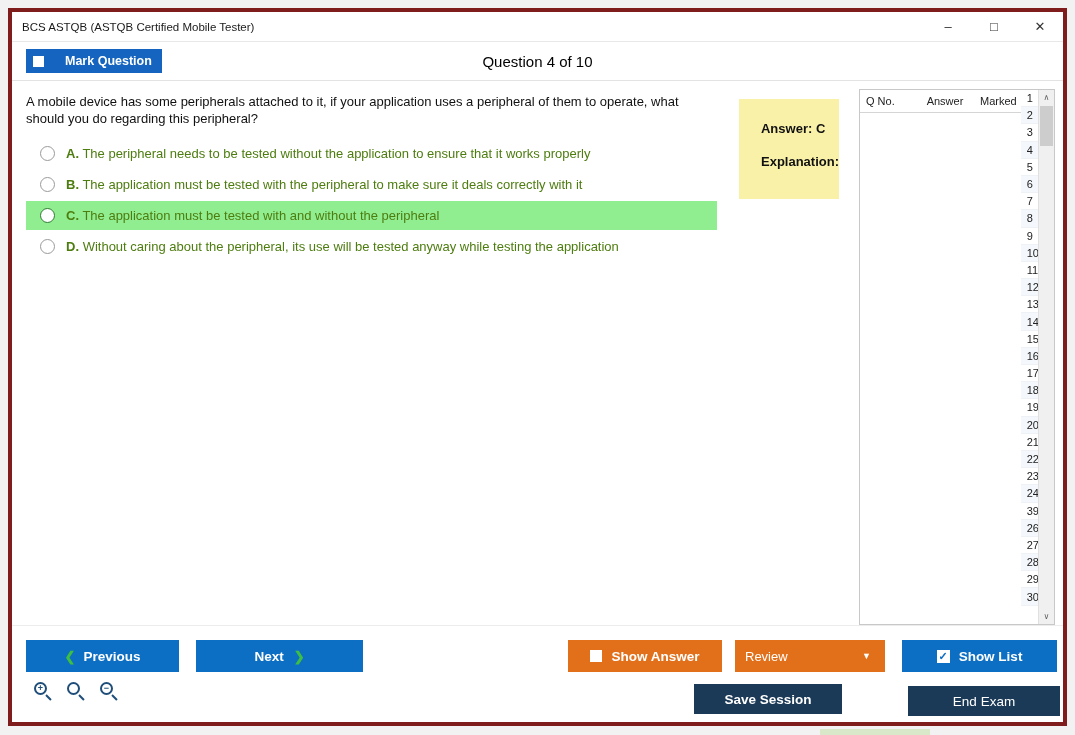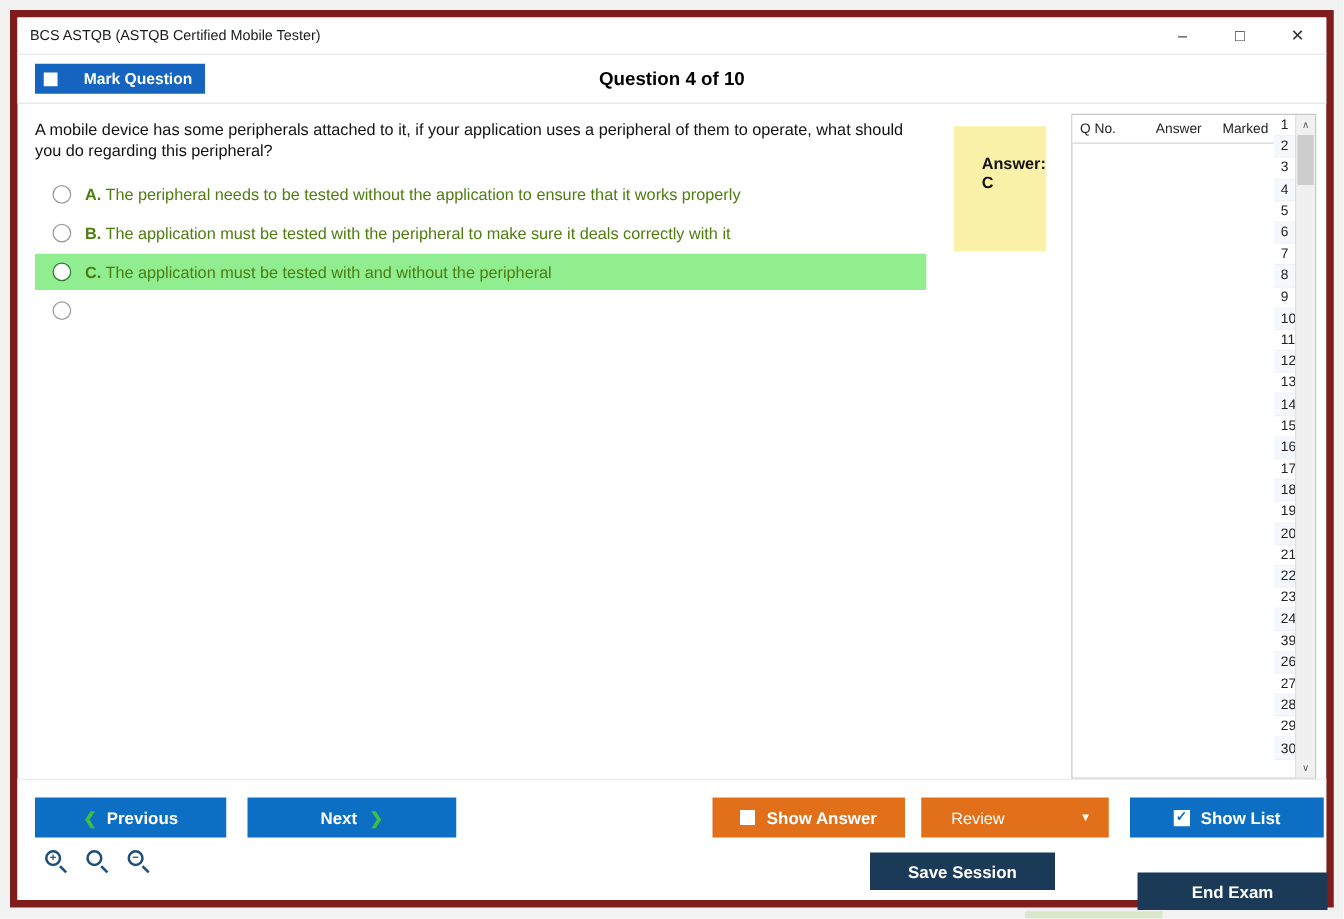--- a/index.html
+++ b/index.html
@@ -15,21 +15,21 @@
     background: #f2f2f2;
     overflow: hidden;
   }
   .window {
     position: absolute;
     left: 8px;
     top: 8px;
     width: 1059px;
     height: 718px;
     background: #ffffff;
-    border: 6px solid #7f1d1d;
+    border: 4px solid #7f1d1d;
     box-sizing: border-box;
     display: flex;
     flex-direction: column;
   }
   
   .titlebar {
     height: 30px;
     min-height: 30px;
     background: #ffffff;
     display: flex;
@@ -85,21 +85,21 @@
     background: #ffffff;
     margin-right: 7px;
     display: inline-block;
   }
   .question-title {
     position: absolute;
     left: 0;
     right: 0;
     text-align: center;
     font-size: 15px;
-    font-weight: bold;
+    font-weight: normal;
     color: #000000;
     pointer-events: none;
   }
 
   
   .body {
     flex: 1;
     display: flex;
     min-height: 0;
   }
@@ -249,24 +249,24 @@
     align-items: center;
     justify-content: center;
     box-sizing: border-box;
   }
   .btn-blue { background: #0d6fc4; }
   .btn-orange { background: #e2701b; }
   .btn-dark { background: #1b3a57; }
   #prev-btn { left: 14px; top: 14px; width: 153px; height: 32px; }
   #next-btn { left: 184px; top: 14px; width: 167px; height: 32px; }
   #show-answer-btn { left: 556px; top: 14px; width: 154px; height: 32px; }
-  #review-btn { left: 723px; top: 14px; width: 150px; height: 32px; justify-content: flex-start; padding-left: 24px; font-weight: normal; font-size: 13px;}
+  #review-btn { left: 723px; top: 14px; width: 150px; height: 32px; justify-content: flex-start; padding-left: 10px; font-weight: normal; font-size: 13px;}
   #show-list-btn { left: 890px; top: 14px; width: 155px; height: 32px; }
   #save-session-btn { left: 682px; top: 58px; width: 148px; height: 30px; font-weight: bold; }
-  #end-exam-btn { left: 896px; top: 74px; width: 152px; height: 30px; font-weight: bold; }
+  #end-exam-btn { left: 896px; top: 60px; width: 152px; height: 30px; font-weight: normal; }
 
   .arrow-left { color: #3fbf3f; margin-right: 8px; font-size: 13px; }
   .arrow-right { color: #3fbf3f; margin-left: 10px; font-size: 13px; }
   .sq-white { width: 12px; height: 12px; background: #fff; margin-right: 9px; display: inline-block; }
   .chk-white {
     width: 13px; height: 13px; background: #fff; margin-right: 9px;
     display: inline-flex; align-items: center; justify-content: center;
     color: #0d6fc4; font-size: 11px; font-weight: bold; line-height: 1;
   }
   .caret-down { margin-left: auto; margin-right: 8px; font-size: 9px; color:#fff; }
@@ -363,27 +363,32 @@
             <div class="option-row correct">
               <span class="radio"></span>
               <span class="option-label">
                 <b>C.</b>
                 <span>The application must be tested with and without the peripheral</span>
               </span>
             </div>
 
             <div class="option-row">
               <span class="radio"></span>
+              <span class="option-label">
+                <b>D.</b>
+                <span>Without caring about the peripheral, its use will be tested anyway while testing the application</span>
+              </span>
             </div>
 
           </div>
         </div>
 
         <div class="answer-box">
           <div>Answer: C</div>
+          <div>Explanation:</div>
         </div>
       </div>
 
       <div class="right-pane">
         <div class="list-head">
           <div class="c1">Q No.</div>
           <div class="c2">Answer</div>
           <div class="c3">Marked</div>
         </div>
         <div class="list-body">

